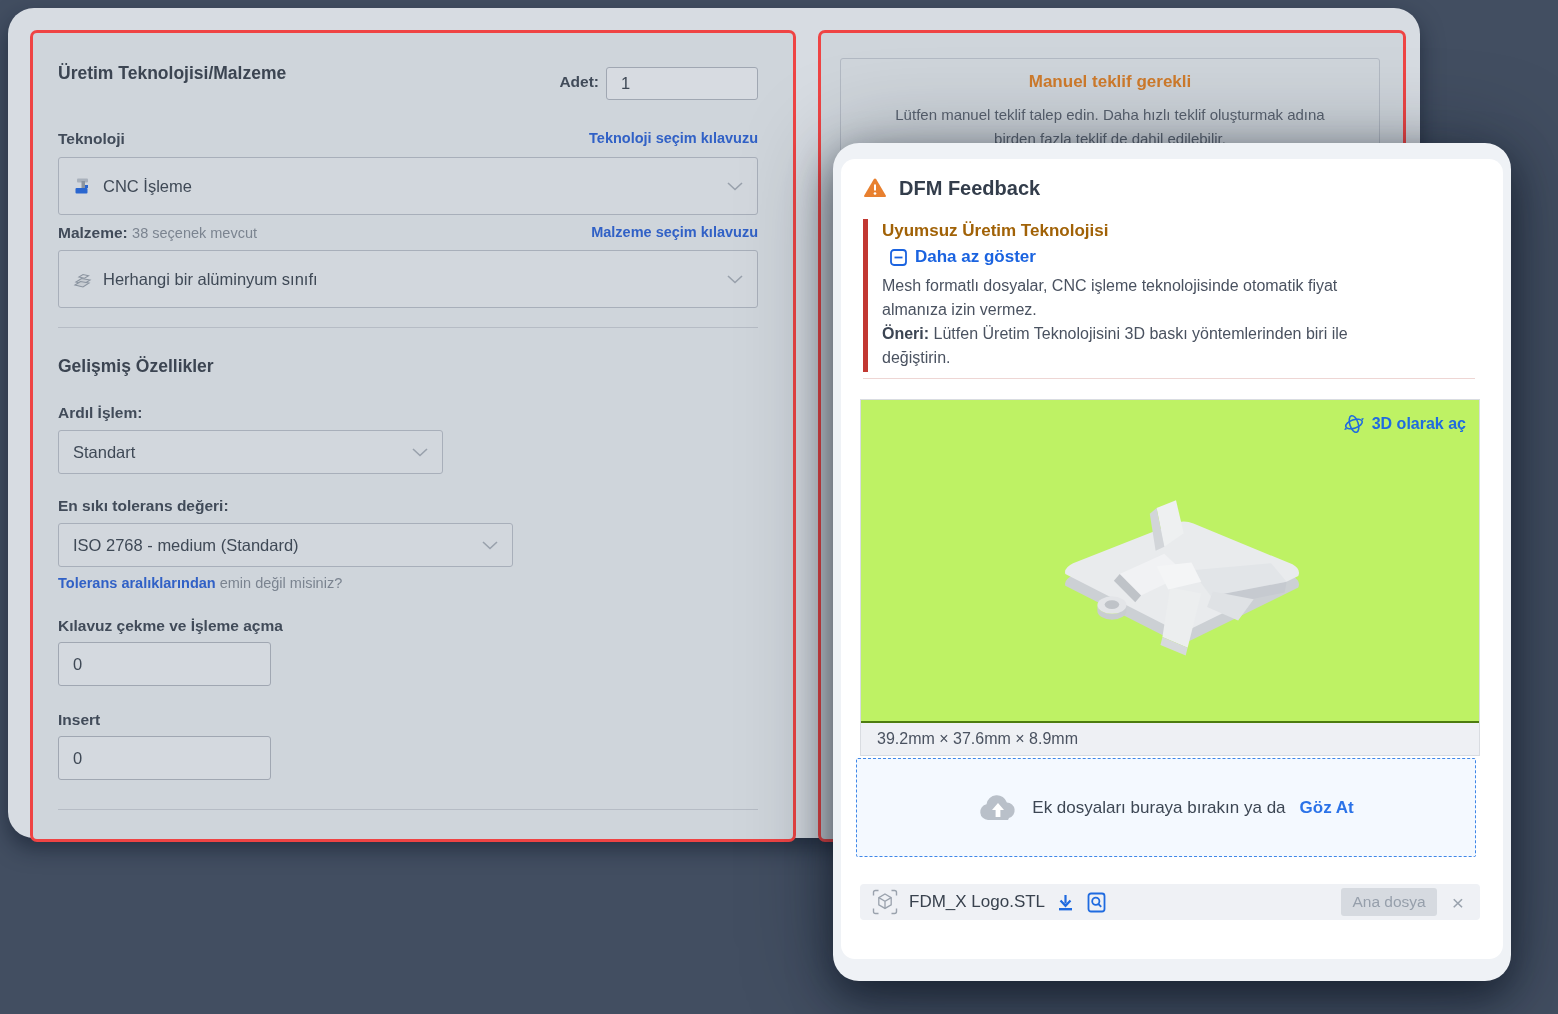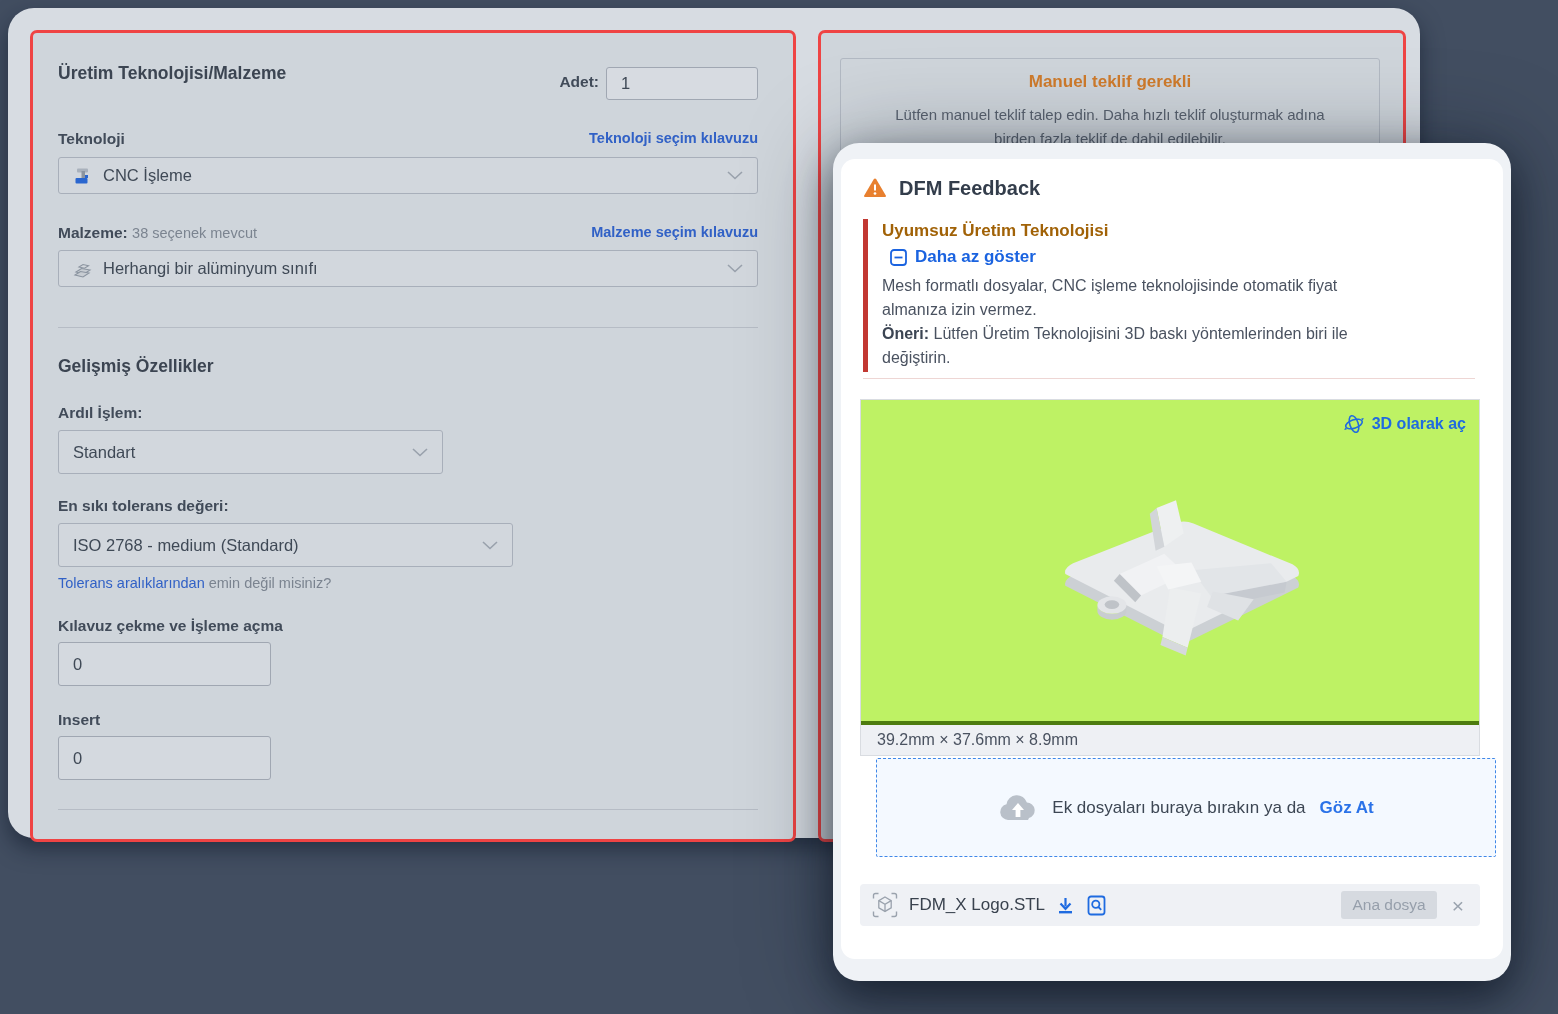--- a/index.html
+++ b/index.html
@@ -10,29 +10,29 @@
     border-radius:26px;box-shadow:0 10px 22px rgba(12,22,38,.55);}
   .card{position:absolute;background:#cfd5db;border:3px solid #ef4444;border-radius:7px;}
   .left-card{left:22px;top:22px;width:760px;height:806px;}
   .right-card{left:810px;top:22px;width:582px;height:806px;}
 
   .lp-title{position:absolute;left:25px;top:30px;font-size:17.5px;font-weight:bold;color:#3c4552;}
   .lbl{position:absolute;font-size:15px;font-weight:bold;color:#414b59;}
   .lbl-n{font-weight:bold;}
   .note{font-weight:normal;color:#7b8490;font-size:14.5px;}
   .lnk{position:absolute;font-size:14.5px;font-weight:bold;color:#3161c6;cursor:pointer;}
-  .sel{position:absolute;height:37px;border:1px solid #a8afba;border-radius:3px;background:#d2d7dd;
+  .sel{position:absolute;height:58px;border:1px solid #a8afba;border-radius:3px;background:#d2d7dd;
     display:flex;align-items:center;box-sizing:border-box;padding:0 14px;cursor:pointer;}
   .sel .val{font-size:16.5px;color:#3f4956;margin-left:10px;}
   .sel .chev{margin-left:auto;}
   .inp{position:absolute;height:44px;border:1px solid #a0a7b2;border-radius:3px;background:#d4d9df;
     box-sizing:border-box;padding:0 14px;font-size:16.5px;color:#3f4956;font-family:"Liberation Sans",sans-serif;}
   .divider{position:absolute;left:25px;width:700px;border-top:1px solid #b6bcc5;}
   .hint{position:absolute;left:25px;font-size:14.5px;color:#7b8490;}
-  .hint .hl{color:#3161c6;font-weight:normal;cursor:pointer;}
+  .hint .hl{color:#3161c6;font-weight:bold;cursor:pointer;}
 
   .mq-box{position:absolute;left:19px;top:25px;width:540px;height:250px;border:1px solid #b2b9c3;
     border-radius:3px;box-sizing:border-box;}
   .mq-title{position:absolute;left:0;top:13px;width:100%;text-align:center;font-size:17px;font-weight:bold;color:#cf7b2c;}
   .mq-line{position:absolute;left:0;width:100%;text-align:center;font-size:15px;color:#5a6370;}
 
   
   .modal{position:absolute;left:833px;top:143px;width:678px;height:838px;background:#eff2f6;
     border-radius:26px;box-shadow:0 16px 40px rgba(8,16,30,.6),0 4px 90px rgba(8,16,30,.35);}
   .sheet{position:absolute;left:8px;top:16px;width:662px;height:800px;background:#ffffff;border-radius:14px;}
@@ -47,29 +47,29 @@
   .collapse span{font-size:17px;font-weight:bold;color:#1a63e0;}
   .issue p{margin:0;font-size:16px;line-height:24px;color:#4a5260;width:520px;}
   .issue b{color:#3c4553;}
   .red-div{position:absolute;left:22px;top:219px;width:612px;border-top:1px solid #eed6d4;}
 
   .preview{position:absolute;left:19px;top:240px;width:620px;height:357px;border:1px solid #d9dce1;
     background:#bef264;box-sizing:border-box;}
   .open3d{position:absolute;right:13px;top:13px;display:flex;align-items:center;gap:7px;cursor:pointer;}
   .open3d span{font-size:16px;font-weight:bold;color:#1f6be0;}
   .model{position:absolute;left:150px;top:70px;}
-  .dims{position:absolute;left:0;bottom:0;width:100%;height:34px;background:#eef0f4;border-top:4px solid #4d7c0f;
+  .dims{position:absolute;left:0;bottom:0;width:100%;height:34px;background:#eef0f4;border-top:2px solid #4d7c0f;
     display:flex;align-items:center;box-sizing:border-box;padding:0 16px;font-size:16px;color:#4a5260;text-align:right;}
 
-  .dropzone{position:absolute;left:35px;top:599px;width:620px;height:99px;border:1.5px dashed #3f87e8;
+  .dropzone{position:absolute;left:15px;top:599px;width:620px;height:99px;border:1.5px dashed #3f87e8;
     background:#f4f9ff;border-radius:2px;box-sizing:border-box;display:flex;align-items:center;justify-content:center;gap:14px;cursor:pointer;}
   .dz-text{font-size:17px;color:#3d4754;}
   .dz-browse{font-size:17px;font-weight:bold;color:#2a72e8;cursor:pointer;}
 
-  .filerow{position:absolute;left:19px;top:725px;width:620px;height:42px;background:#eff1f5;border-radius:4px;
+  .filerow{position:absolute;left:19px;top:725px;width:620px;height:36px;background:#eff1f5;border-radius:4px;
     display:flex;align-items:center;box-sizing:border-box;padding:0 12px;gap:11px;}
   .fname{font-size:17px;color:#39424e;}
   .fbadge{margin-left:auto;background:#d6dae0;color:#969fab;font-size:15.5px;padding:5px 11px;border-radius:3px;}
   .fclose{color:#9aa3ae;font-size:21px;line-height:1;cursor:pointer;padding:0 4px;}
   .ic{flex:0 0 auto;display:inline-flex;}
   .clickable{cursor:pointer;}
 </style>
 </head>
 <body>
 

